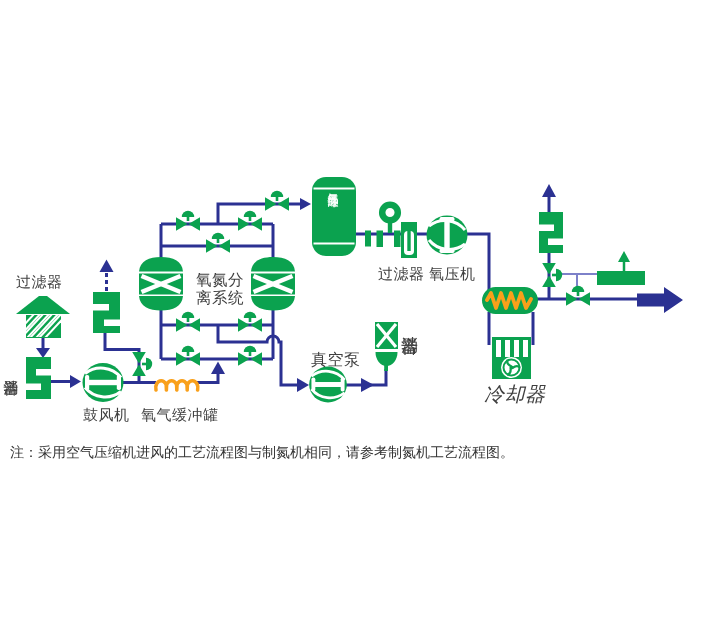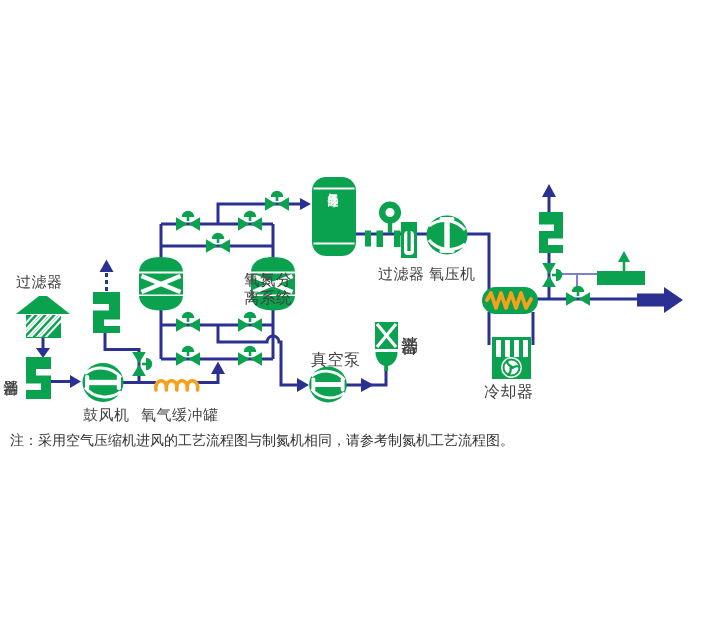--- a/index.html
+++ b/index.html
@@ -24,21 +24,21 @@
   .sw{stroke:#fff;fill:none;}
   .sg{stroke:var(--equipment-green);fill:none;}
   .so{stroke:var(--coil-orange);fill:none;stroke-linecap:round;stroke-linejoin:round;}
   .lbl{position:absolute;color:var(--label-text);font-size:15px;white-space:nowrap;
        line-height:1.12;letter-spacing:0.5px;}
   .vert{writing-mode:vertical-rl;text-orientation:upright;white-space:normal;}
   .sep{white-space:normal;width:50px;text-align:center;font-size:15.5px;line-height:17.5px;}
   .tanktxt{position:absolute;writing-mode:vertical-rl;text-orientation:upright;
        color:#fff;font-size:11px;letter-spacing:1px;line-height:1;}
   .flow{font-size:14.5px;letter-spacing:0;}
-  .note{position:absolute;left:10px;top:432px;color:var(--note-text);font-size:14px;
+  .note{position:absolute;left:10px;top:444px;color:var(--note-text);font-size:14px;
        letter-spacing:0;white-space:nowrap;}
 </style>
 </head>
 <body>
 
 <div id="canvas">
 <svg width="710" height="634" viewBox="0 0 710 634">
   <defs>
     <g id="valve">
       <path class="fg" d="M-6.2,-7 A6.2,6.2 0 0 1 6.2,-7 Z"></path>
@@ -231,21 +231,21 @@
     <use href="#valve" transform="translate(139,364) rotate(90)"></use>
     <use href="#valve" transform="translate(549,275) rotate(90)"></use>
     <use href="#valve" transform="translate(578,299)"></use>
   </g>
 </svg>
 
 <div class="lbl" style="left:16px;top:274px;">过滤器</div>
 <div class="lbl vert" style="left:2px;top:368px;">消音器</div>
 <div class="lbl" style="left:83px;top:407px;">鼓风机</div>
 <div class="lbl" style="left:141px;top:407px;">氧气缓冲罐</div>
-<div class="lbl sep" style="left:195px;top:271px;margin-left:48px;">氧氮分离系统</div>
+<div class="lbl sep" style="left:195px;top:271px;">氧氮分离系统</div>
 <div class="lbl" style="left:311px;top:351px;font-size:16px;text-align:right;">真空泵</div>
 <div class="lbl vert" style="left:400px;top:323px;font-size:17px;">消音器</div>
 <div class="tanktxt" style="left:327px;top:184px;">氧气缓冲罐</div>
 <div class="lbl" style="left:378px;top:266px;">过滤器</div>
 <div class="lbl" style="left:429px;top:266px;">氧压机</div>
-<div class="lbl" style="left:484px;top:383px;font-size:16px;">冷却器</div>
+<div class="lbl" style="left:484px;top:383px;font-size:20px;font-style:italic;">冷却器</div>
 <div class="note">注：采用空气压缩机进风的工艺流程图与制氮机相同，请参考制氮机工艺流程图。</div>
 </div>
 
 </body></html>

